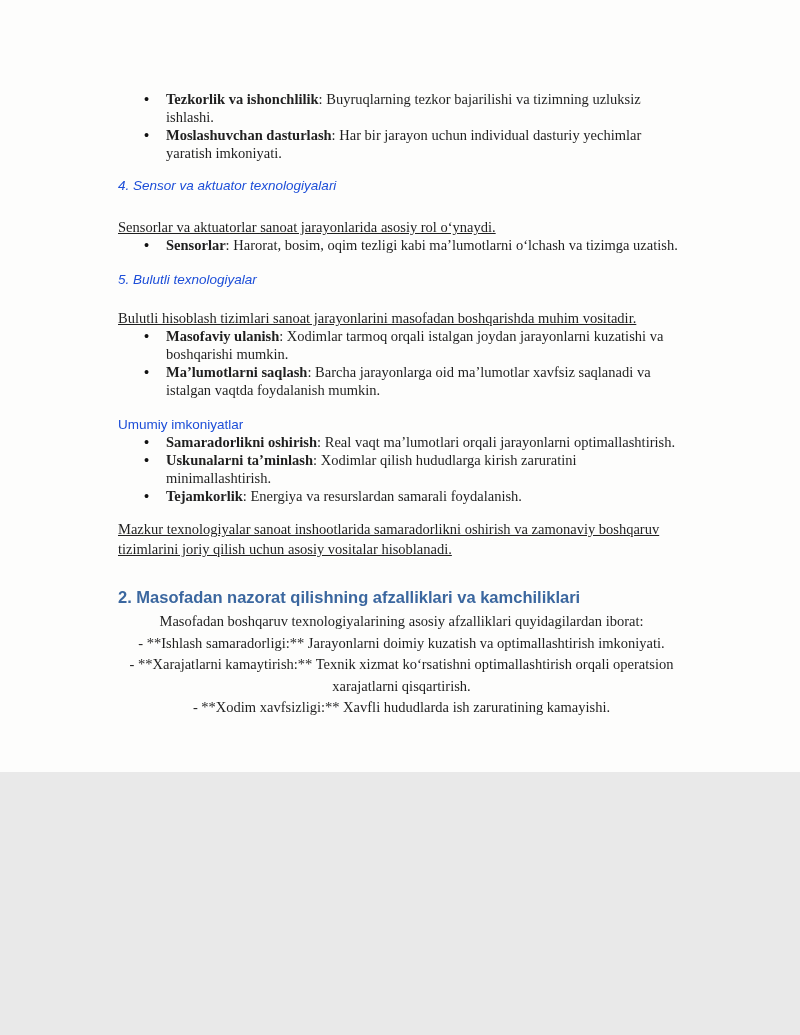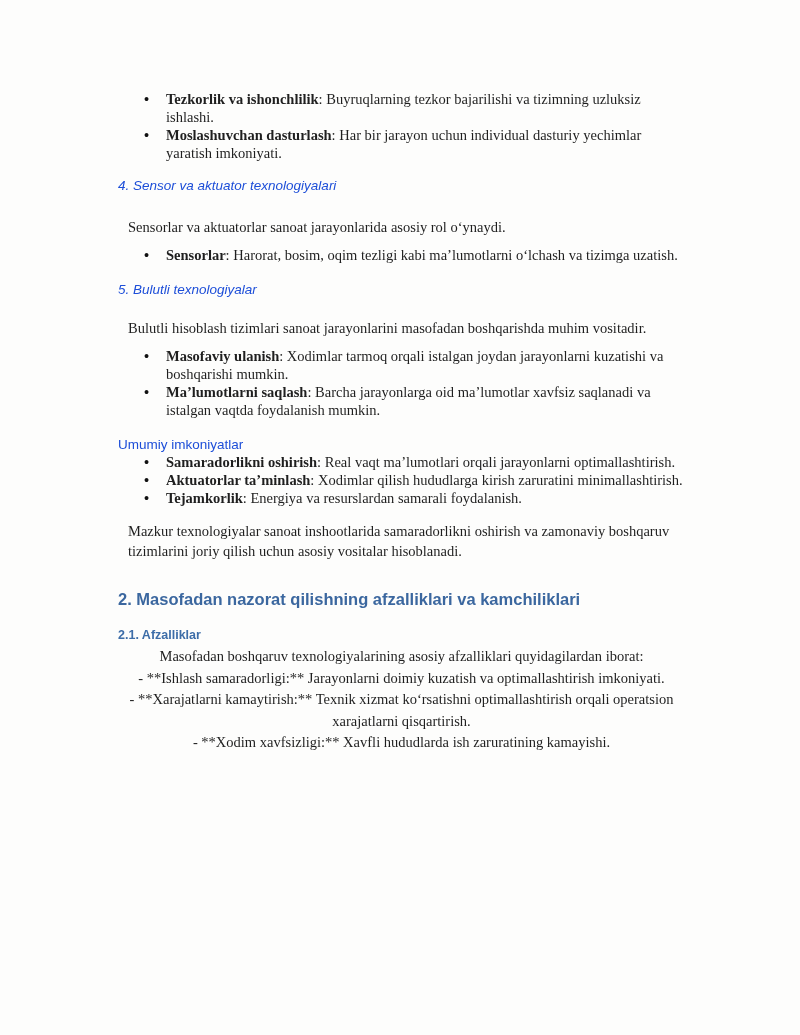--- a/index.html
+++ b/index.html
@@ -3,35 +3,35 @@
 <meta charset="utf-8">
 <style>
   html, body { margin: 0; padding: 0; }
   body {
     background: #e9e9e9;
     font-family: "Liberation Serif", serif;
   }
   .page {
     position: relative;
     width: 800px;
-    height: 1035px;
+    height: 772px;
     margin: 0 auto;
     background: #fdfdfc;
     color: #1f1f1f;
     overflow: hidden;
     box-sizing: border-box;
     padding: 90px 115px 18px 118px;
   }
   .body-text {
     font-family: "Liberation Serif", serif;
     font-size: 14.5px;
     line-height: 18px;
     color: #1f1f1f;
   }
-  p { margin: 10px; }
+  p { margin: 0; text-decoration: underline; }
   ul.blist {
     list-style: none;
     margin: 0;
     padding: 0;
   }
   ul.blist li {
     position: relative;
     padding-left: 48px;
     font-size: 14.5px;
     line-height: 18px;
@@ -119,30 +119,29 @@
       <span class="lead">Ma’lumotlarni saqlash</span><span>: Barcha jarayonlarga oid ma’lumotlar xavfsiz saqlanadi va istalgan vaqtda foydalanish mumkin.</span>
     </li>
   </ul>
 
   <h5 class="h-sub mt-h5">Umumiy imkoniyatlar</h5>
   <ul class="blist body-text mt-list2">
     <li>
       <span class="lead">Samaradorlikni oshirish</span><span>: Real vaqt ma’lumotlari orqali jarayonlarni optimallashtirish.</span>
     </li>
     <li>
-      <span class="lead">Aktuatorlar ta’minlash</span><span>: Xodimlar qilish hududlarga kirish zaruratini minimallashtirish.</span>
+      <span class="lead">Uskunalarni ta’minlash</span><span>: Xodimlar qilish hududlarga kirish zaruratini minimallashtirish.</span>
     </li>
     <li>
       <span class="lead">Tejamkorlik</span><span>: Energiya va resurslardan samarali foydalanish.</span>
     </li>
   </ul>
   <p class="body-text mt-close">Mazkur texnologiyalar sanoat inshootlarida samaradorlikni oshirish va zamonaviy boshqaruv tizimlarini joriy qilish uchun asosiy vositalar hisoblanadi.</p>
 
   <h2 class="h-chapter mt-chap">2. Masofadan nazorat qilishning afzalliklari va kamchiliklari</h2>
-  <h6 class="h-small mt-sub">2.1. Afzalliklar</h6>
 
   <div class="final-block body-text">
     <div class="fline">Masofadan boshqaruv texnologiyalarining asosiy afzalliklari quyidagilardan iborat:</div>
     <div class="fline">- **Ishlash samaradorligi:** Jarayonlarni doimiy kuzatish va optimallashtirish imkoniyati.</div>
     <div class="fline">- **Xarajatlarni kamaytirish:** Texnik xizmat ko‘rsatishni optimallashtirish orqali operatsion xarajatlarni qisqartirish.</div>
     <div class="fline">- **Xodim xavfsizligi:** Xavfli hududlarda ish zaruratining kamayishi.</div>
   </div>
 
 </div>
 

